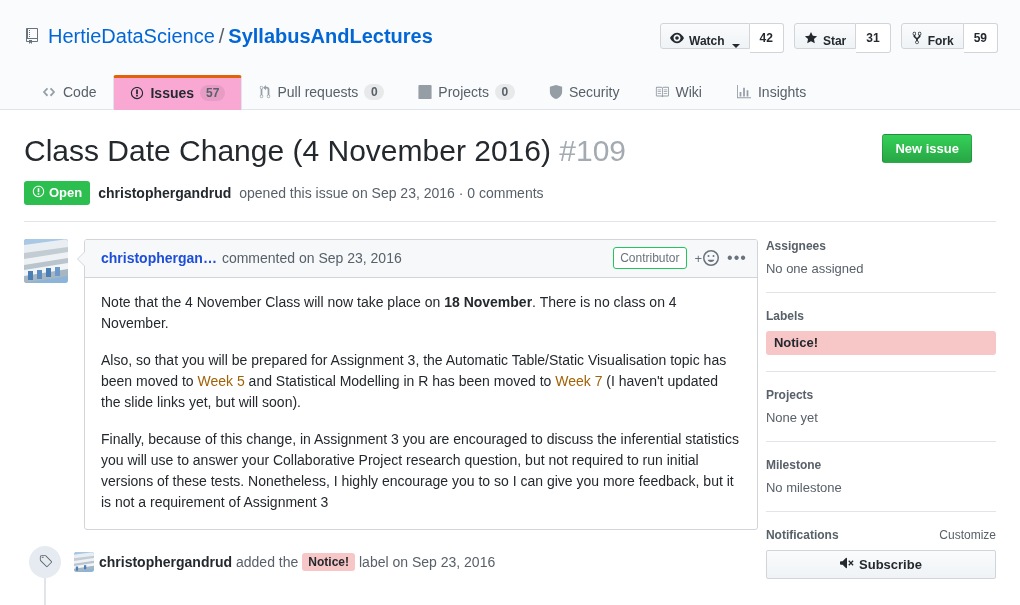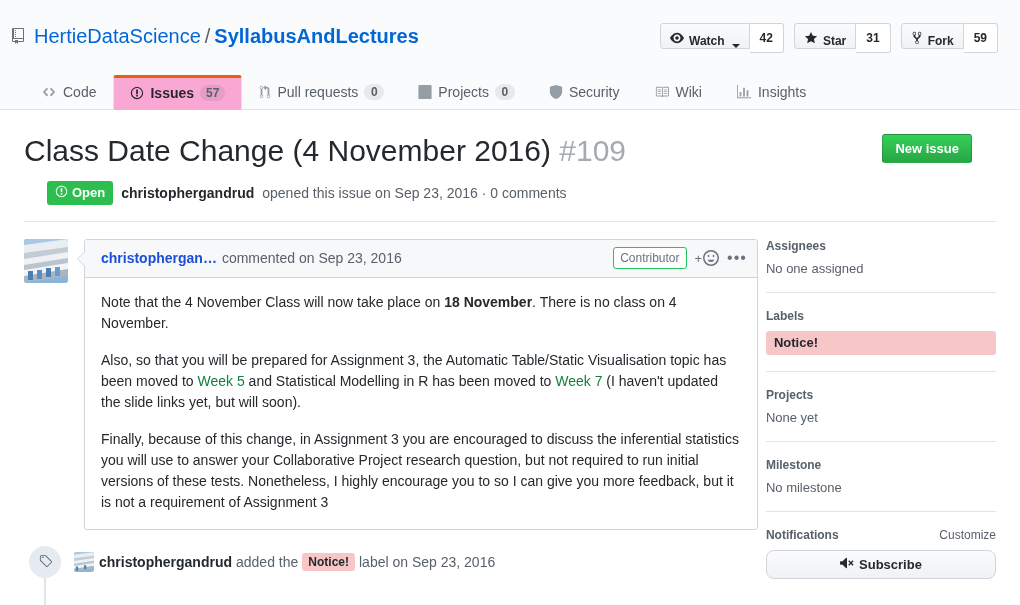--- a/index.html
+++ b/index.html
@@ -16,21 +16,21 @@
 
   
   .repo-header {
     background: #fafbfc;
     border-bottom: 1px solid #e1e4e8;
     height: 110px;
     position: relative;
   }
   .repo-title {
     position: absolute;
-    left: 10px; top: 24px;
+    left: 24px; top: 24px;
     font-size: 20px;
     line-height: 24px;
     display: flex;
     align-items: center;
     white-space: nowrap;
   }
   .repo-icon { margin-right: 8px; display:inline-flex; align-items:center; color:#6a737d; }
   .repo-owner { color: #0366d6; text-decoration: none; }
   .repo-sep { color: #586069; margin: 0 4px; font-weight: 300; }
   .repo-name { color: #0366d6; font-weight: bold; text-decoration: none; }
@@ -145,21 +145,20 @@
     border-radius: 3px;
     cursor: pointer;
   }
   .issue-meta {
     display: flex;
     align-items: center;
     gap: 8px;
     margin-top: 11px;
     font-size: 14px;
     color: #586069;
-    margin-left: 23px;
   }
   .state-badge {
     display: inline-flex;
     align-items: center;
     gap: 4px;
     padding: 4px 8px;
     font-size: 13px;
     font-weight: 600;
     color: #fff;
     background: #2cbe4e;
@@ -251,21 +250,21 @@
   .kebab { letter-spacing: 1px; font-size: 16px; line-height: 10px; color:#6a737d; }
 
   .comment-body {
     padding: 14px 16px 16px;
     font-size: 14px;
     line-height: 1.5;
     color: #24292e;
   }
   .comment-body p { margin: 0 0 16px; }
   .comment-body p:last-child { margin-bottom: 0; }
-  .comment-body a { color: #15803d; text-decoration: none; }
+  .comment-body a { color: #a16207; text-decoration: none; }
   .comment-body strong { font-weight: bold; }
 
   
   .timeline-event {
     display: flex;
     align-items: center;
     margin-top: 16px;
     margin-left: 5px;
     position: relative;
     font-size: 14px;
@@ -350,21 +349,21 @@
     align-items: center;
     justify-content: center;
     gap: 5px;
     width: 100%;
     padding: 5px 18px;
     font-size: 13px;
     font-weight: bold;
     color: #24292e;
     background: linear-gradient(#fafbfc, #eff3f6);
     border: 1px solid #d1d5da;
-    border-radius: 8px;
+    border-radius: 2px;
     cursor: pointer;
   }
 </style>
 </head>
 <body>
 
 <div class="repo-header">
 
   <div class="repo-title">
     <span class="repo-icon">

